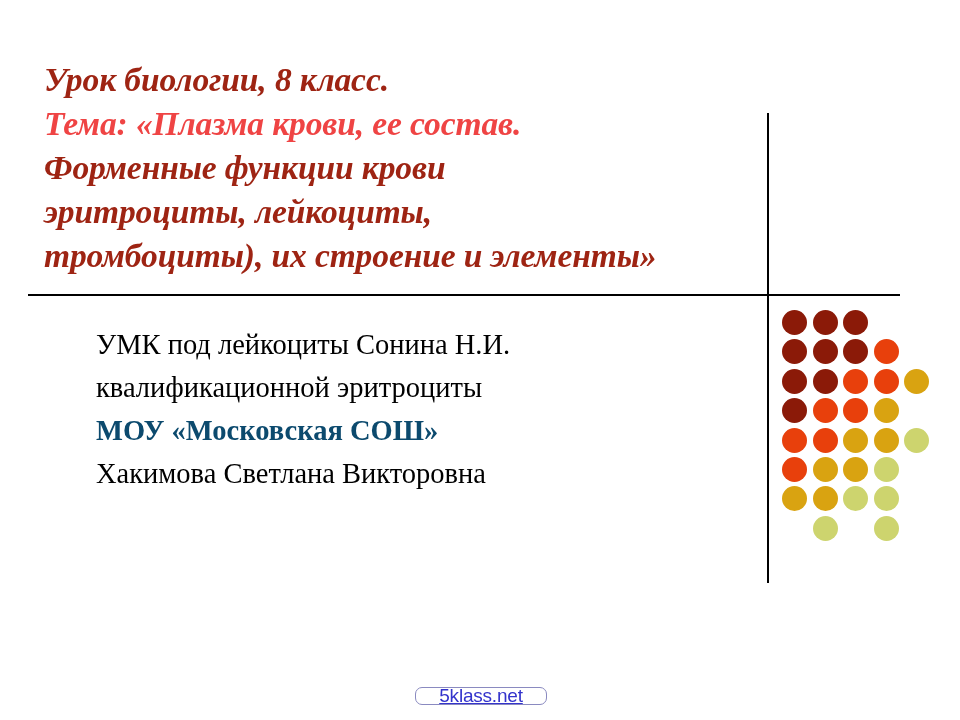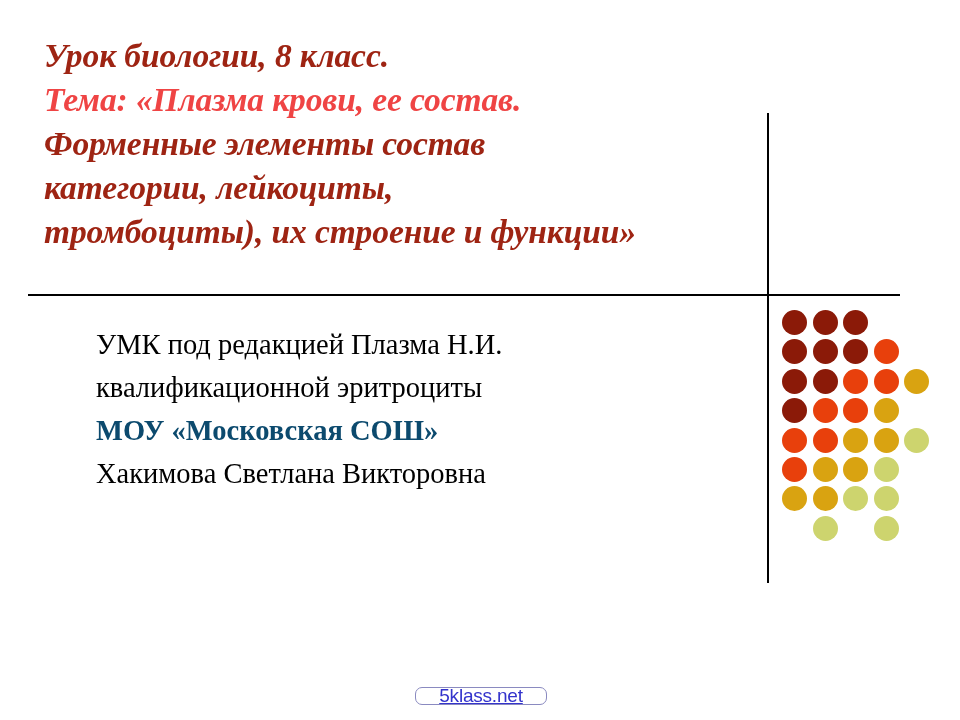--- a/index.html
+++ b/index.html
@@ -13,21 +13,21 @@
     height: 720px;
     background: #ffffff;
     overflow: hidden;
     font-family: "Liberation Serif", "DejaVu Serif", serif;
   }
 
   
   #title-block {
     position: absolute;
     left: 44px;
-    top: 34px;
+    top: 58px;
     width: 860px;
   }
   .title-line {
     font-family: "Liberation Serif", "DejaVu Serif", serif;
     font-style: italic;
     font-weight: bold;
     font-size: 33.5px;
     line-height: 44px;
     color: #9E2413;
     white-space: nowrap;
@@ -118,31 +118,31 @@
   }
 </style>
 </head>
 <body>
 
 <div id="slide">
 
   <div id="title-block">
     <div class="title-line" style="color: rgb(158, 36, 19);">Урок биологии, 8 класс.</div>
     <div class="title-line" style="color: #ef4444;">Тема: «Плазма крови, ее состав.</div>
-    <div class="title-line" style="color: rgb(158, 36, 19);">Форменные элементы состав</div>
-    <div class="title-line" style="color: rgb(158, 36, 19);">категории, лейкоциты,</div>
-    <div class="title-line" style="color: rgb(158, 36, 19);">тромбоциты), их строение и функции»</div>
+    <div class="title-line" style="color: rgb(158, 36, 19);">Форменные функции крови</div>
+    <div class="title-line" style="color: rgb(158, 36, 19);">эритроциты, лейкоциты,</div>
+    <div class="title-line" style="color: rgb(158, 36, 19);">тромбоциты), их строение и элементы»</div>
   </div>
 
   <div id="v-divider" style="border-left-color: rgb(0, 0, 0);"></div>
   <div id="h-divider" style="border-top-color: rgb(0, 0, 0);"></div>
 
   <div id="body-block">
     <div class="body-para">
-      <div class="body-line" style="color: rgb(0, 0, 0);">УМК под редакцией Плазма Н.И.</div>
+      <div class="body-line" style="color: rgb(0, 0, 0);">УМК под лейкоциты Сонина Н.И.</div>
     </div>
     <div class="body-para">
       <div class="body-line" style="color: rgb(0, 0, 0);">квалификационной эритроциты</div>
     </div>
     <div class="body-para">
       <div class="body-line" style="color: #0c4a6e; font-weight: bold;">МОУ «Московская СОШ»</div>
     </div>
     <div class="body-para">
       <div class="body-line" style="color: rgb(0, 0, 0);">Хакимова Светлана Викторовна</div>
     </div>

